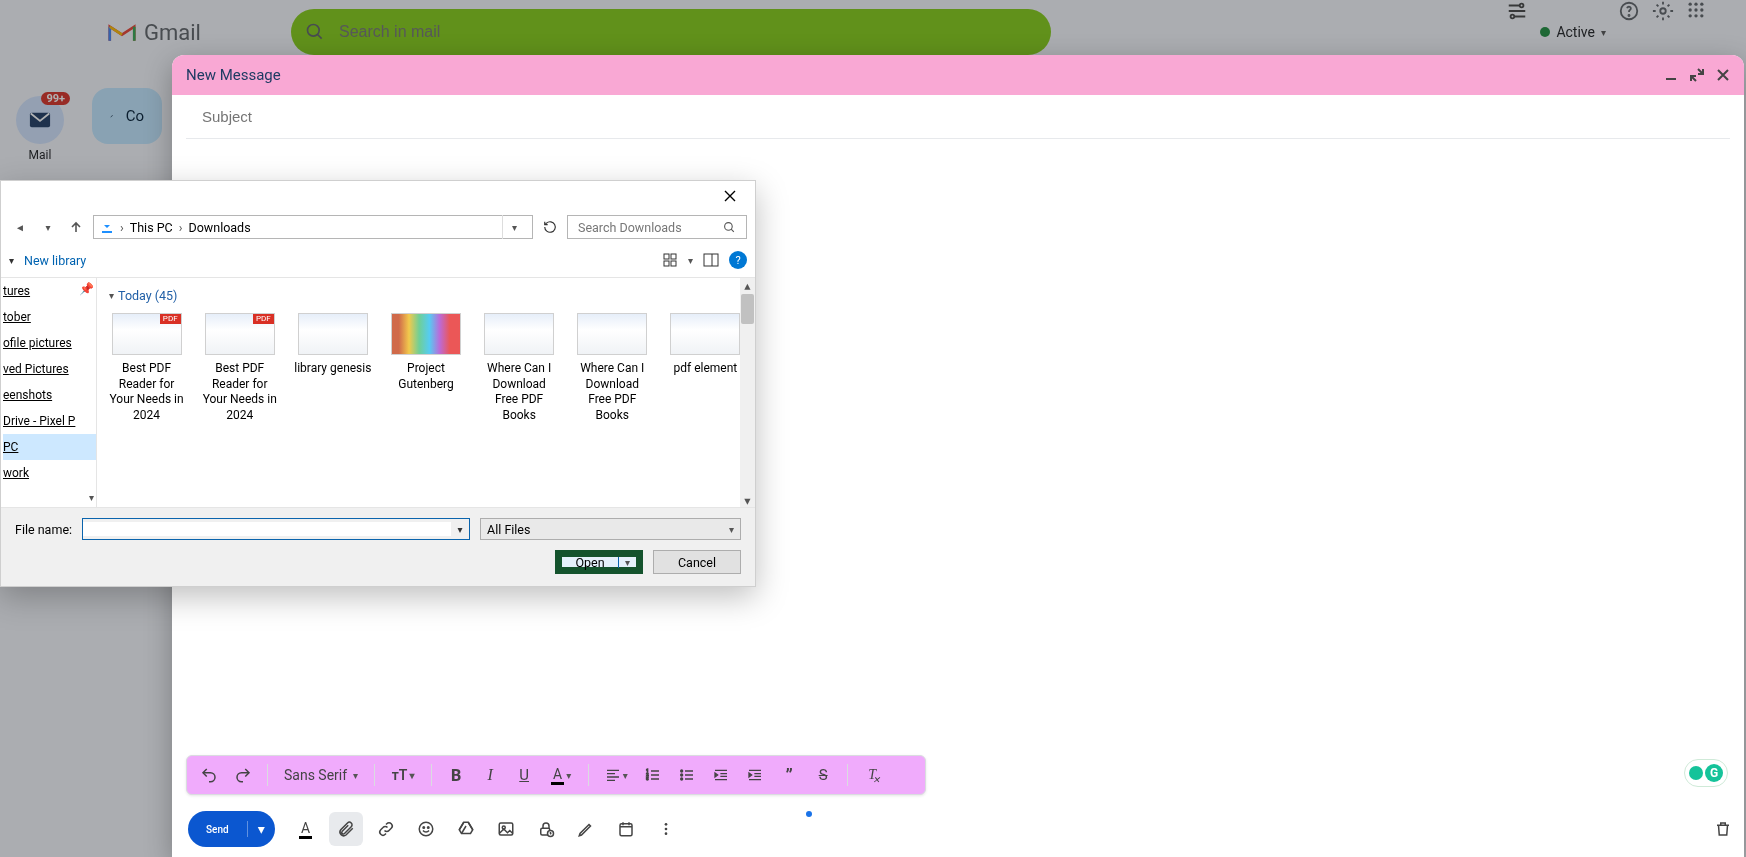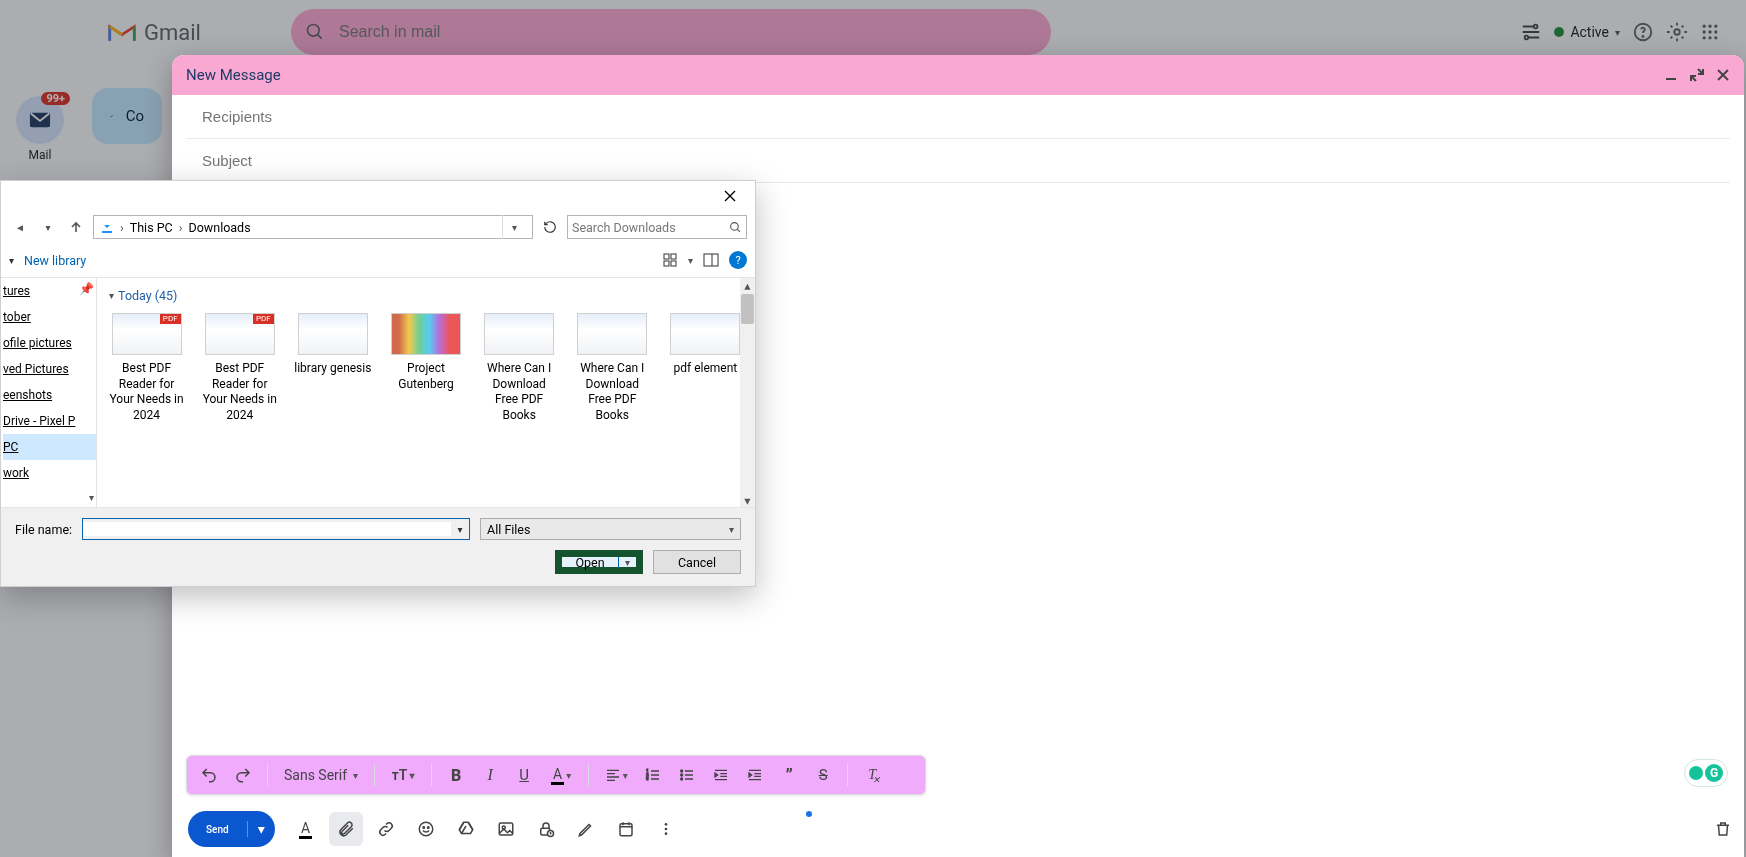--- a/index.html
+++ b/index.html
@@ -35,38 +35,37 @@
       gap: 8px;
       margin-left: 92px;
       font-size: 22px;
       color: #5f6368;
     }
     .gm-logo svg { width: 28px; height: 22px; }
     .gm-search {
       margin-left: 90px;
       width: 760px;
       height: 46px;
-      background: #f9a8d4;
+      background: #84cc16;
       border-radius: 24px;
       display: flex;
       align-items: center;
       padding: 0 14px;
       color: #5f6368;
       gap: 14px;
     }
     .gm-search input {
       border: none; background: transparent; outline: none;
       font-size: 16px; flex: 1; color: #5f6368;
     }
     .gm-header-right {
       display: flex;
-      align-items: center;
       gap: 12px;
       position: absolute;
-      right: 26px;
+      right: 40px;
       top: 0;
       height: 64px;
     }
     .gm-tune { color: #444; }
     .gm-status {
       display: flex; align-items: center; gap: 6px;
       font-size: 14px; color: #202124;
     }
     .gm-dot { width: 10px; height: 10px; border-radius: 5px; background: #1e8e3e; }
     .gm-icon-btn { color: #5f6368; }
@@ -202,21 +201,21 @@
     .dlg-path {
       flex: 0 0 440px;
       border: 1px solid #b5b5b5;
       height: 24px; display:flex; align-items:center; padding: 0 6px; gap:6px;
       font-size: 12.5px;
     }
     .dlg-path .arrow { width:24px; height:24px; display:flex; align-items:center; justify-content:center; color:#333; border-left:1px solid #ddd;}
     .dlg-refresh { width:22px; display:flex; justify-content:center; color:#333; }
     .dlg-search {
       flex: 1; border: 1px solid #b5b5b5;
-      height: 24px; display:flex; align-items:center; padding: 0 4px; 
+      height: 24px; display:flex; align-items:center; padding: 0 10px; 
       color: #777;
     }
     .dlg-toolbar {
       height: 34px; display:flex; align-items:center; padding: 0 8px; gap:10px;
     }
     .dlg-toolbar .newf { color:#0063b1; }
     .dlg-toolbar .right { margin-left:auto; display:flex; align-items:center; gap:10px; color:#333; }
     .dlg-help { width:18px; height:18px; border-radius:9px; background:#0078d4; color:#fff; display:flex; align-items:center; justify-content:center; font-size:11px;}
     .dlg-main { display:flex; border-top: 1px solid #e5e5e5; height: 230px; }
     .dlg-side {
@@ -372,23 +371,20 @@
     <span class="ctl">
         <svg width="14" height="14" viewBox="0 0 14 14" stroke="#444" stroke-width="2" fill="none">
           <path d="M8 1L13 6M13 1v5h-5M6 13L1 8M1 13V8h5"></path>
         </svg>
       </span>
     <span class="ctl">
         <svg width="14" height="14" viewBox="0 0 14 14">
           <path d="M2 2l10 10M12 2L2 12" stroke="#444" stroke-width="2"></path>
         </svg>
       </span>
-  </div>
-  <div class="compose-field">
-    <input placeholder="Recipients" style="">
   </div>
   <div class="compose-field">
     <input placeholder="Subject" style="">
   </div>
   <div class="compose-body"></div>
 
   <div class="fmt-bar">
     <span class="fmt-btn">
         <svg width="18" height="18" viewBox="0 0 24 24" fill="none" stroke="#444" stroke-width="2">
           <path d="M9 14l-5-5 5-5"></path>

